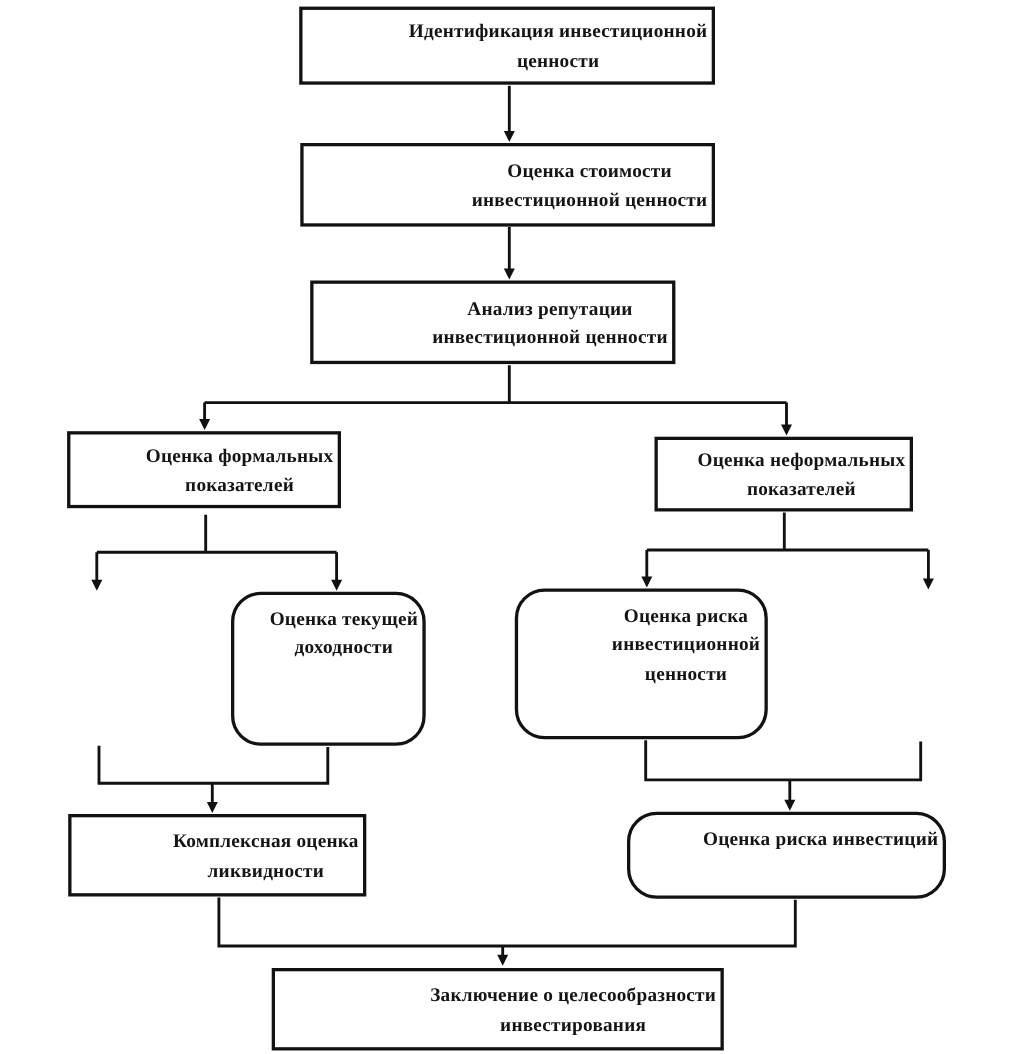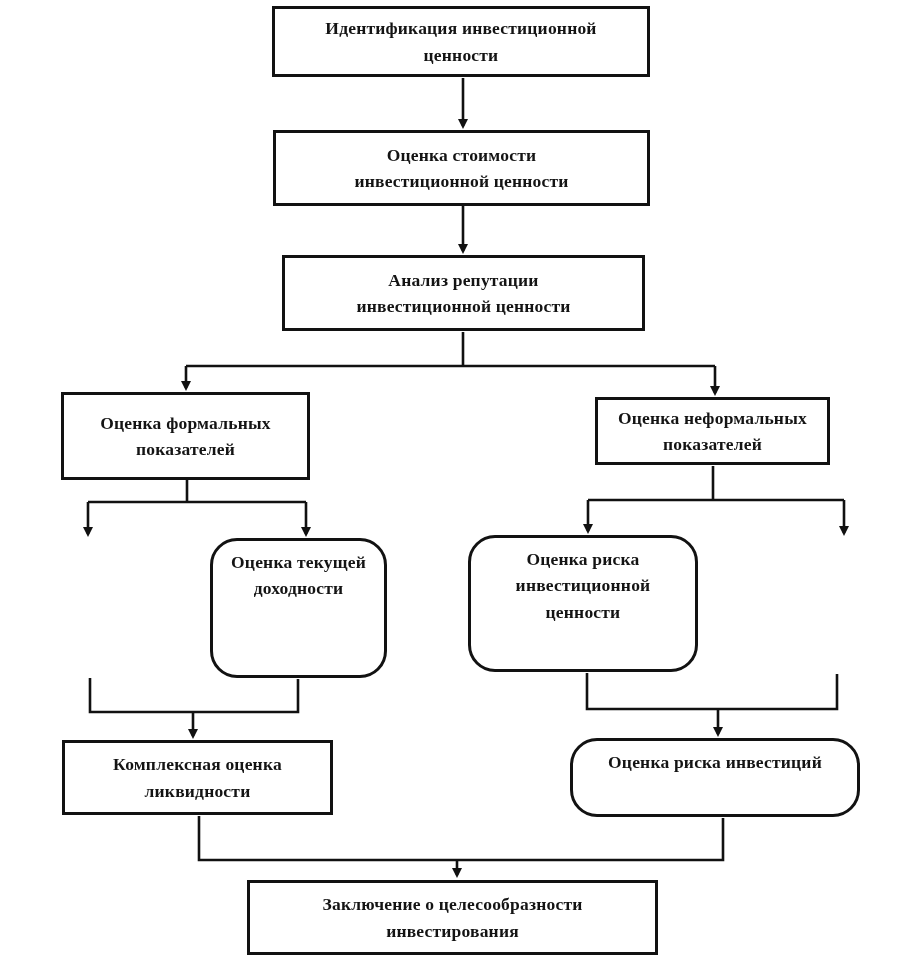--- a/index.html
+++ b/index.html
@@ -11,21 +11,21 @@
     overflow:hidden;
   }
   .edges-layer { position:absolute; left:0; top:0; width:924px; height:958px; }
   .node {
     position:absolute;
     box-sizing:border-box;
     border:3px solid #121212;
     background:#ffffff;
     display:flex;
     align-items:center;
-    justify-content:center;
+    justify-content:flex-end;
     text-align:center;
   }
   .node.top-align { align-items:flex-start; padding-top:8px;border-radius:27px; }
   .node-label {
     white-space:pre-line;
     font-weight:bold;
     font-size:17.5px;
     line-height:1.5;
     color:#141414;
     letter-spacing:0.2px;
@@ -66,26 +66,26 @@
   <div class="node" style="left:272px;top:6px;width:378px;height:71px">
     <span class="node-label">Идентификация инвестиционной
 ценности</span>
   </div>
 
   <div class="node" style="left:273px;top:130px;width:377px;height:76px">
     <span class="node-label">Оценка стоимости
 инвестиционной ценности</span>
   </div>
 
-  <div class="node" style="left:282px;top:255px;width:363px;height:76px">
+  <div class="node" style="left:282px;top:255px;width:332px;height:76px">
     <span class="node-label">Анализ репутации
 инвестиционной ценности</span>
   </div>
 
-  <div class="node" style="left:61px;top:392px;width:249px;height:88px">
+  <div class="node" style="left:61px;top:392px;width:249px;height:70px">
     <span class="node-label">Оценка формальных
 показателей</span>
   </div>
 
   <div class="node" style="left:595px;top:397px;width:235px;height:68px">
     <span class="node-label">Оценка неформальных
 показателей</span>
   </div>
 
 

